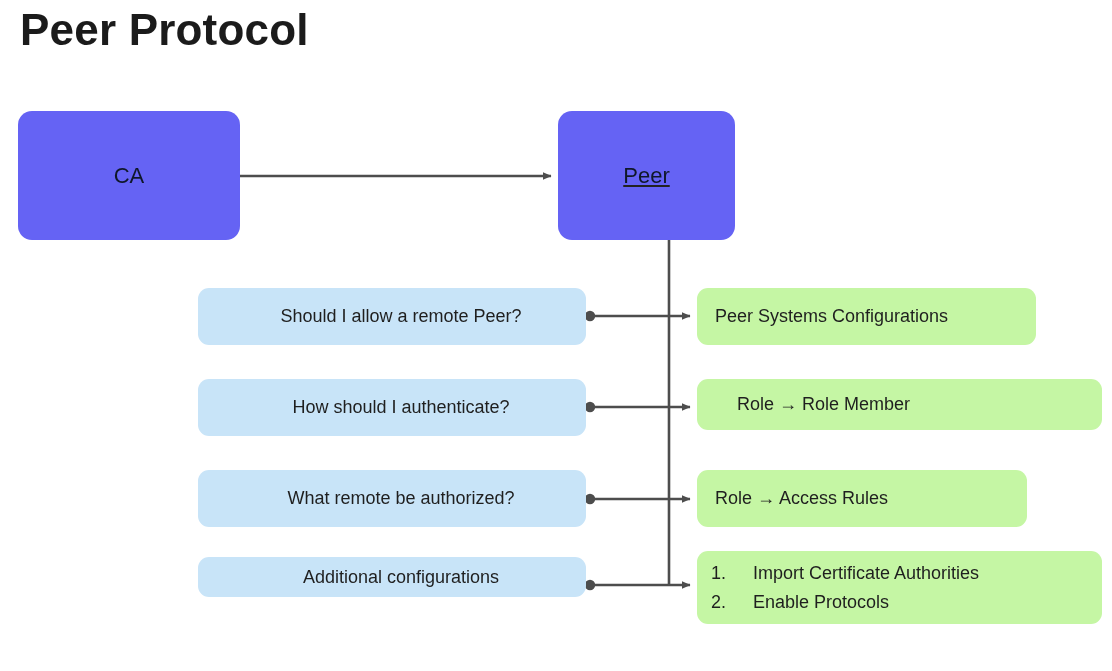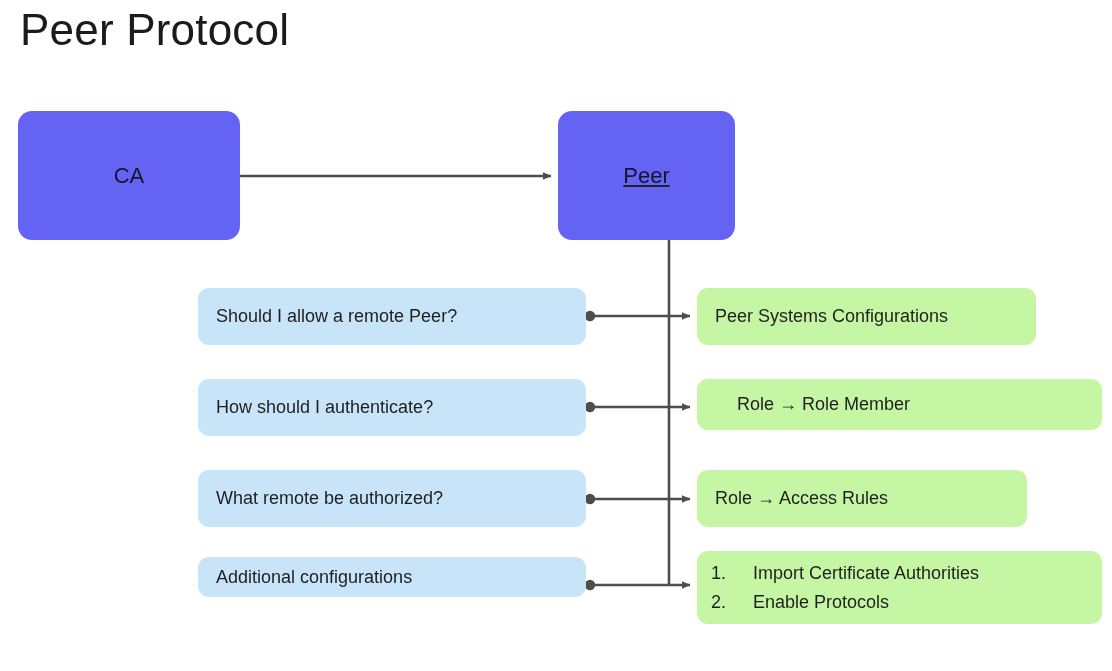--- a/index.html
+++ b/index.html
@@ -19,21 +19,21 @@
     overflow: hidden;
   }
 
   
   #page-title {
     position: absolute;
     left: 20px;
     top: 2px;
     font-size: 44px;
     line-height: 56px;
-    font-weight: 400;
+    font-weight: 700;
     color: #1b1b1b;
     letter-spacing: 0.2px;
     white-space: nowrap;
   }
 
   
   .node {
     position: absolute;
     box-sizing: border-box;
     display: flex;
@@ -57,21 +57,21 @@
   }
 
   .node-question {
     background: #c8e4f8;
     padding-left: 18px;
     border-radius: 11px;
   }
   .node-question .label {
     color: #1f1f1f;
     font-size: 18px;
-    text-align: left;
+    text-align: center;
   }
 
   .node-answer {
     background: #c5f6a4;
     padding-left: 18px;
     border-radius: 11px;
   }
   .node-answer .label {
     color: #1f1f1f;
     font-size: 18px;

